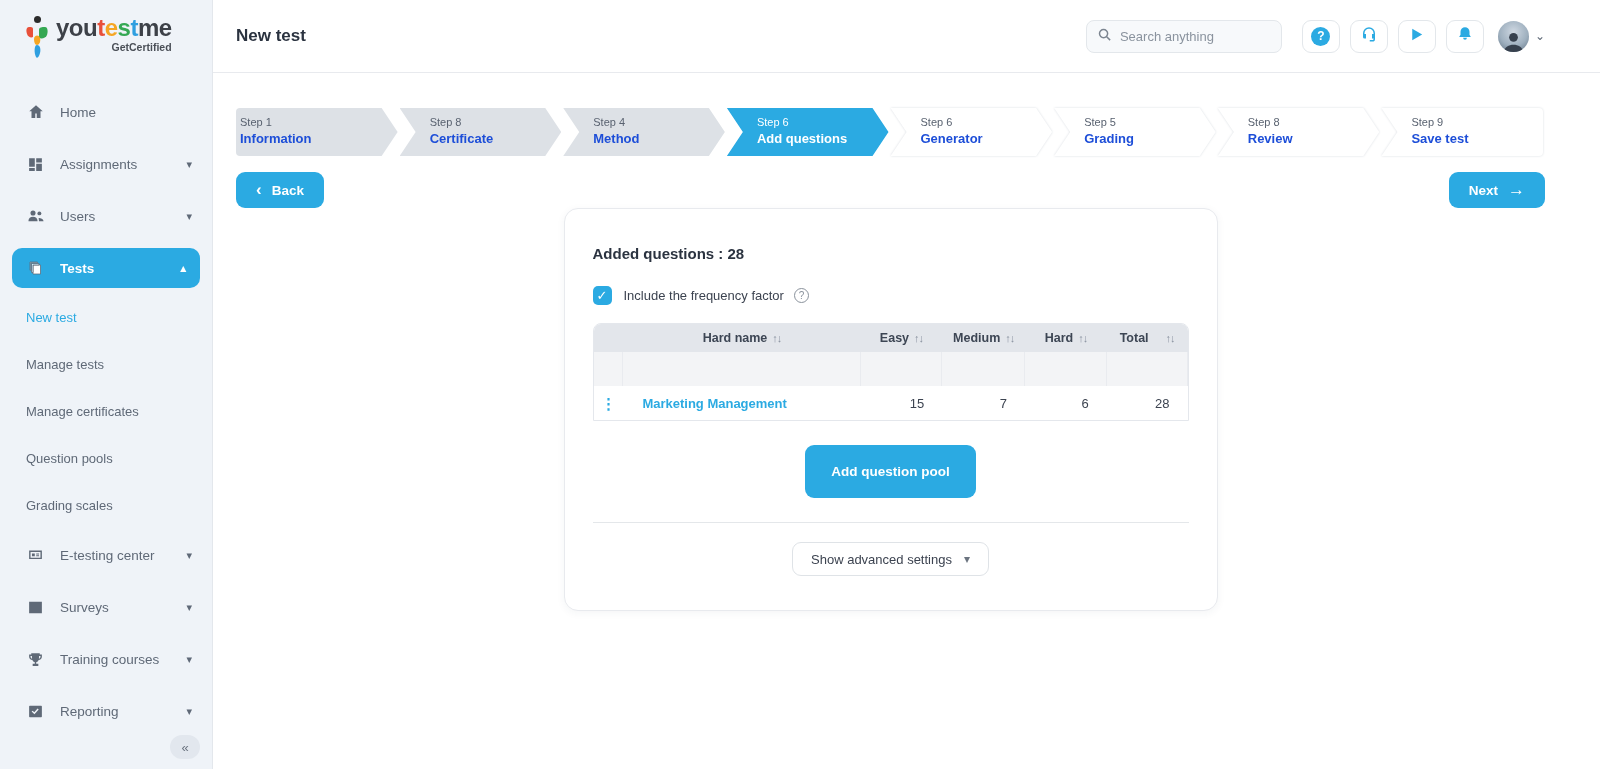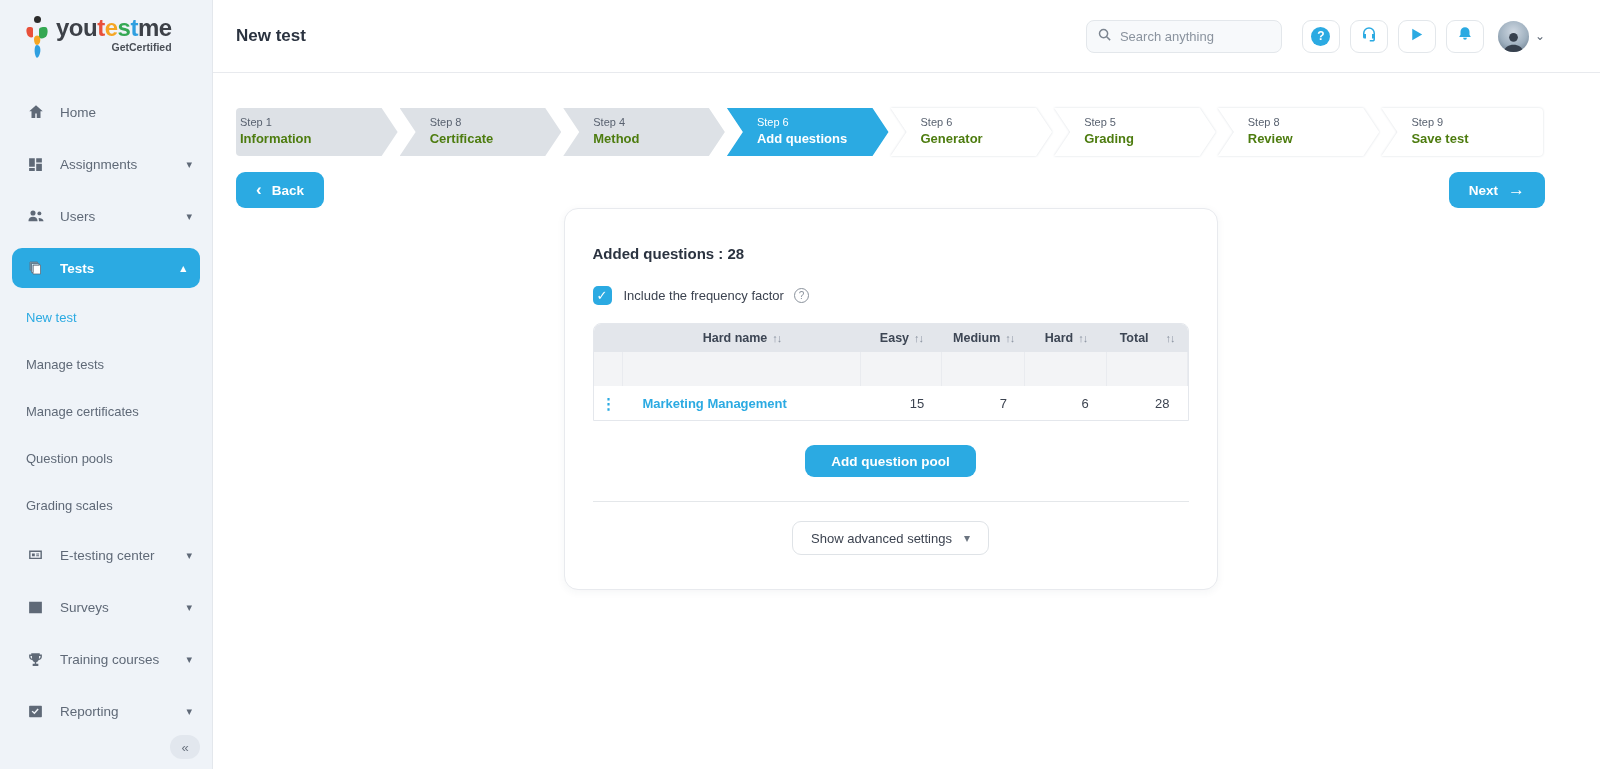--- a/index.html
+++ b/index.html
@@ -68,21 +68,21 @@
   .step .shape { position:absolute; inset:0; clip-path:polygon(0 0, calc(100% - 16px) 0, 100% 50%, calc(100% - 16px) 100%, 0 100%, 16px 50%); }
   .step.first .shape { clip-path:polygon(0 0, calc(100% - 16px) 0, 100% 50%, calc(100% - 16px) 100%, 0 100%); border-radius:4px 0 0 4px; }
   .step.last .shape { clip-path:polygon(0 0, 100% 0, 100% 100%, 0 100%, 16px 50%); border-radius:0 4px 4px 0; }
   .step.done .shape { background:#dde1e6; }
   .step.active .shape { background:#2BAAE2; }
   .step.todo { filter:drop-shadow(0 0 1px #d9dde2); }
   .step.todo .shape { background:#fff; }
   .step-text { position:absolute; left:30px; top:7px; line-height:1.35; z-index:1; }
   .step.first .step-text { left:4px; }
   .step-num { font-size:11px; color:#596270; display:block; }
-  .step-label { font-size:13px; font-weight:bold; color:#4d7c0f; display:block; }
+  .step-label { font-size:13px; font-weight:bold; color:#1d4ed8; display:block; }
   .step.active .step-num, .step.active .step-label { color:#fff; }
 
   
   .btn-row { display:flex; justify-content:space-between; margin-top:16px; }
   .btn { background:#2BAAE2; color:#fff; border:none; border-radius:9px; height:36px;
     font-size:13.5px; font-weight:bold; display:flex; align-items:center; gap:10px;
     padding:0 20px; cursor:pointer; font-family:"Liberation Sans", sans-serif; }
   .btn .chev { font-size:17px; font-weight:bold; }
 
   
@@ -108,21 +108,21 @@
   .tcell { display:flex; align-items:center; justify-content:center; }
   .c-action { width:30px; }
   .c-pool { width:238px; }
   .c-easy { width:82px;text-align:right; } .c-medium { width:83px; } .c-hard { width:82px; } .c-total { width:81px;gap:12px; }
   .num { justify-content:flex-end; padding-right:18px; }
   .pool-link { color:#2BAAE2; font-weight:bold; cursor:pointer; font-size:13px; }
   .sort { font-size:11px; color:#8a93a0; margin-left:5px; letter-spacing:-1px; font-weight:normal; }
   .kebab { color:#2BAAE2; font-size:15px; font-weight:bold; cursor:pointer; line-height:1; }
 
   .add-pool-row { display:flex; justify-content:center; margin-top:24px; }
-  .add-pool { padding:3px 26px; height:32px; }
+  .add-pool { padding:3px 26px; height:53px; }
   .divider { border-top:1px solid #e4e7ea; margin-top:24px; }
   .adv-row { display:flex; justify-content:center; margin-top:19px; }
   .adv-btn { background:#fff; border:1px solid #dfe3e7; border-radius:9px; height:34px;
     display:flex; align-items:center; gap:12px; padding:0 18px; font-size:13px; color:#3c4350;
     cursor:pointer; font-family:"Liberation Sans", sans-serif; }
   .adv-btn .chev-down { color:#6b7480; font-size:12px; }
 </style>
 </head>
 <body>
 

